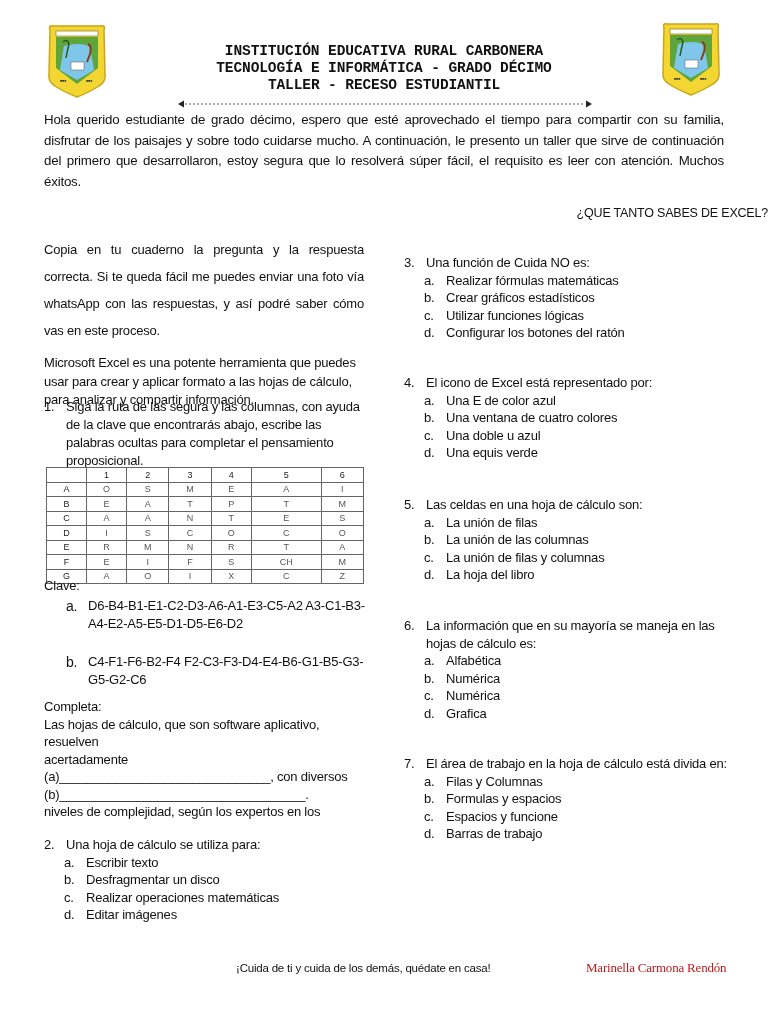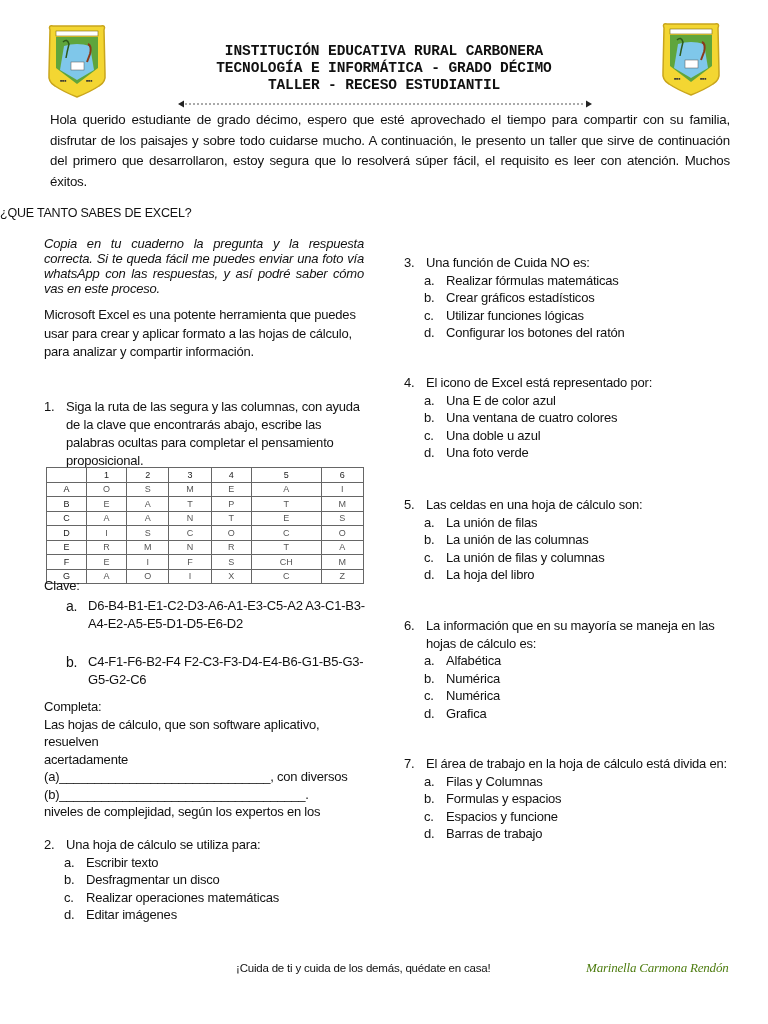--- a/index.html
+++ b/index.html
@@ -8,26 +8,26 @@
 
     .shield { position: absolute; width: 66px; height: 76px; }
     .shield.left { left: 44px; top: 22px; }
     .shield.right { left: 658px; top: 20px; }
 
     .header { position: absolute; left: 0; width: 768px; top: 43px; text-align: center; }
     .header .line { font-weight: bold; font-size: 14.5px; line-height: 17px; letter-spacing: -0.1px; font-family: Liberation Mono, monospace; }
 
     .arrow-line { position: absolute; left: 178px; top: 100px; width: 414px; height: 8px; }
 
-    .intro { position: absolute; left: 44px; top: 110px; width: 680px; font-family: "Liberation Sans", sans-serif; font-size: 13.3px; line-height: 20.5px; text-align: justify; letter-spacing: -0.2px; margin-left: 6px; }
-
-    .quiz-title { position: absolute; left: 0; width: 768px; top: 206px; text-align: left; font-size: 12.5px; letter-spacing: -0.2px; }
+    .intro { position: absolute; left: 44px; top: 110px; width: 680px; font-family: "Liberation Sans", sans-serif; font-size: 13.3px; line-height: 20.5px; text-align: justify; letter-spacing: -0.2px; }
+
+    .quiz-title { position: absolute; left: 0; width: 768px; top: 206px; text-align: right; font-size: 12.5px; letter-spacing: -0.2px; }
 
     .col-left { position: absolute; left: 44px; top: 236px; width: 320px; font-size: 13px; letter-spacing: -0.2px; }
-    .p-justify { text-align: justify; line-height: 15px; font-style: italic; }
+    .p-justify { text-align: justify; line-height: 27px; }
     .p2 { margin-top: 10px; line-height: 18.5px; }
 
     .q1 { position: absolute; left: 44px; top: 398px; width: 320px; font-size: 13px; line-height: 18px; letter-spacing: -0.2px; }
     .q1 .num { position: absolute; left: 0; top: 0; }
     .q1 .text { margin-left: 22px; }
 
     table.grid { position: absolute; left: 46px; top: 467px; width: 318px; border-collapse: collapse; font-size: 9px; color: #555; }
     table.grid td { border: 1px solid #666; height: 14.5px; text-align: center; line-height: 12px; padding: 0; }
     table.grid td.rowh, table.grid tr.colh td { color: #222; }
 
@@ -46,21 +46,21 @@
     .question .opt .ltr { position: absolute; left: 20px; top: 0; }
 
     .q2 { left: 44px; top: 836px; width: 320px; }
     .q3 { left: 404px; top: 254px; width: 330px; }
     .q4 { left: 404px; top: 374px; width: 330px; }
     .q5 { left: 404px; top: 496px; width: 330px; }
     .q6 { left: 404px; top: 617px; width: 330px; }
     .q7 { left: 404px; top: 755px; width: 330px; }
 
     .footer-msg { position: absolute; left: 236px; top: 962px; font-size: 11.5px; letter-spacing: -0.2px; }
-    .signature { position: absolute; left: 586px; top: 960px; font-family: "Liberation Serif", serif; font-style: italic; font-size: 13px; color: #4d7c0f; letter-spacing: -0.2px; }
+    .signature { position: absolute; left: 586px; top: 960px; font-family: "Liberation Serif", serif; font-size: 13px; color: #b91c1c; letter-spacing: -0.2px; }
   </style>
 </head>
 <body>
 
 <svg class="shield left" viewBox="0 0 66 76">
   <path d="M6 8 Q4 3 9 4 L57 4 Q62 3 60 8 L61 52 Q62 60 55 64 Q46 70 33 75 Q20 70 11 64 Q4 60 5 52 Z" fill="#f3d632" stroke="#c9a51c" stroke-width="1.5"></path>
   <rect x="12" y="9" width="42" height="5" fill="#fff" stroke="#7a6a10" stroke-width="0.6"></rect>
   <path d="M12 15 L54 15 L54 46 L33 62 L12 46 Z" fill="#5fa53c"></path>
   <path d="M20 24 Q33 20 46 24 L50 48 L33 58 L16 48 Z" fill="#7fc7ea"></path>
   <path d="M19 20 q4 -4 6 2 q-2 8 -3 14" stroke="#2d5a1a" stroke-width="1.5" fill="none"></path>
@@ -229,21 +229,21 @@
 </div>
 
 <div class="question q4">
   <div class="qtext">
     <span class="num">4.</span>
     <span>El icono de Excel está representado por:</span>
   </div>
   <div class="opt"><span class="ltr">a.</span><span>Una E de color azul</span></div>
   <div class="opt"><span class="ltr">b.</span><span>Una ventana de cuatro colores</span></div>
   <div class="opt"><span class="ltr">c.</span><span>Una doble u azul</span></div>
-  <div class="opt"><span class="ltr">d.</span><span>Una foto verde</span></div>
+  <div class="opt"><span class="ltr">d.</span><span>Una equis verde</span></div>
 </div>
 
 <div class="question q5">
   <div class="qtext">
     <span class="num">5.</span>
     <span>Las celdas en una hoja de cálculo son:</span>
   </div>
   <div class="opt"><span class="ltr">a.</span><span>La unión de filas</span></div>
   <div class="opt"><span class="ltr">b.</span><span>La unión de las columnas</span></div>
   <div class="opt"><span class="ltr">c.</span><span>La unión de filas y columnas</span></div>

